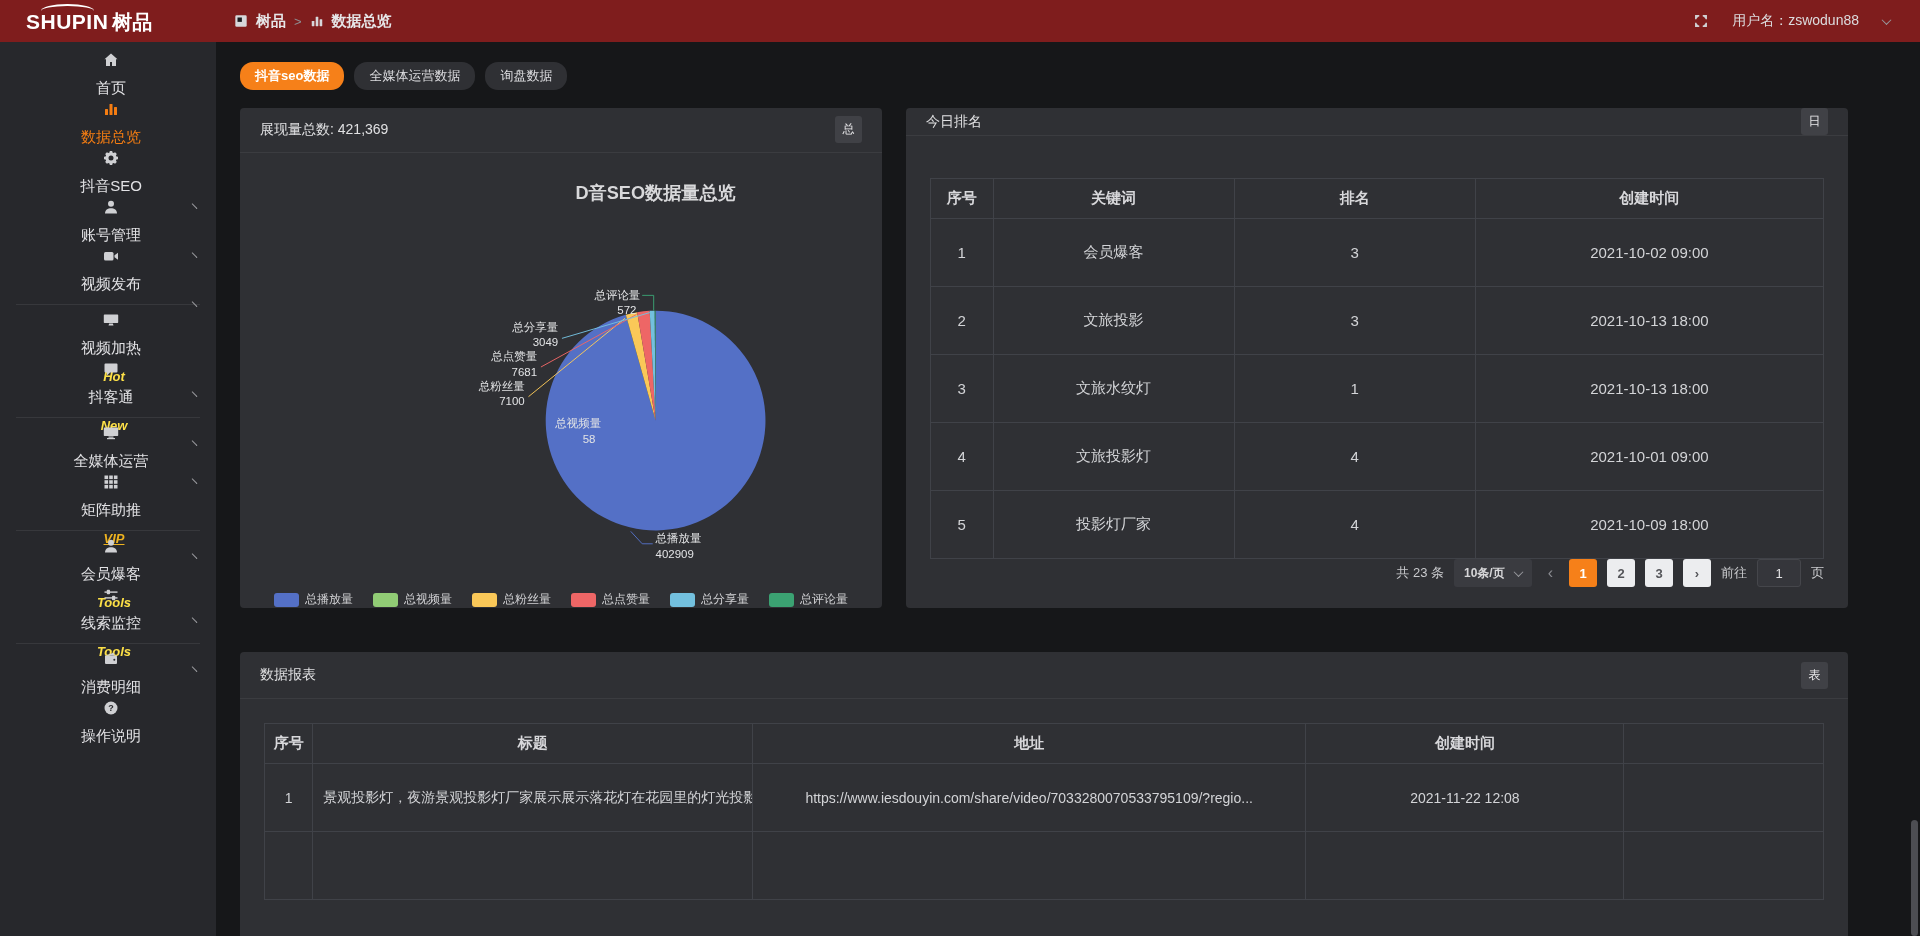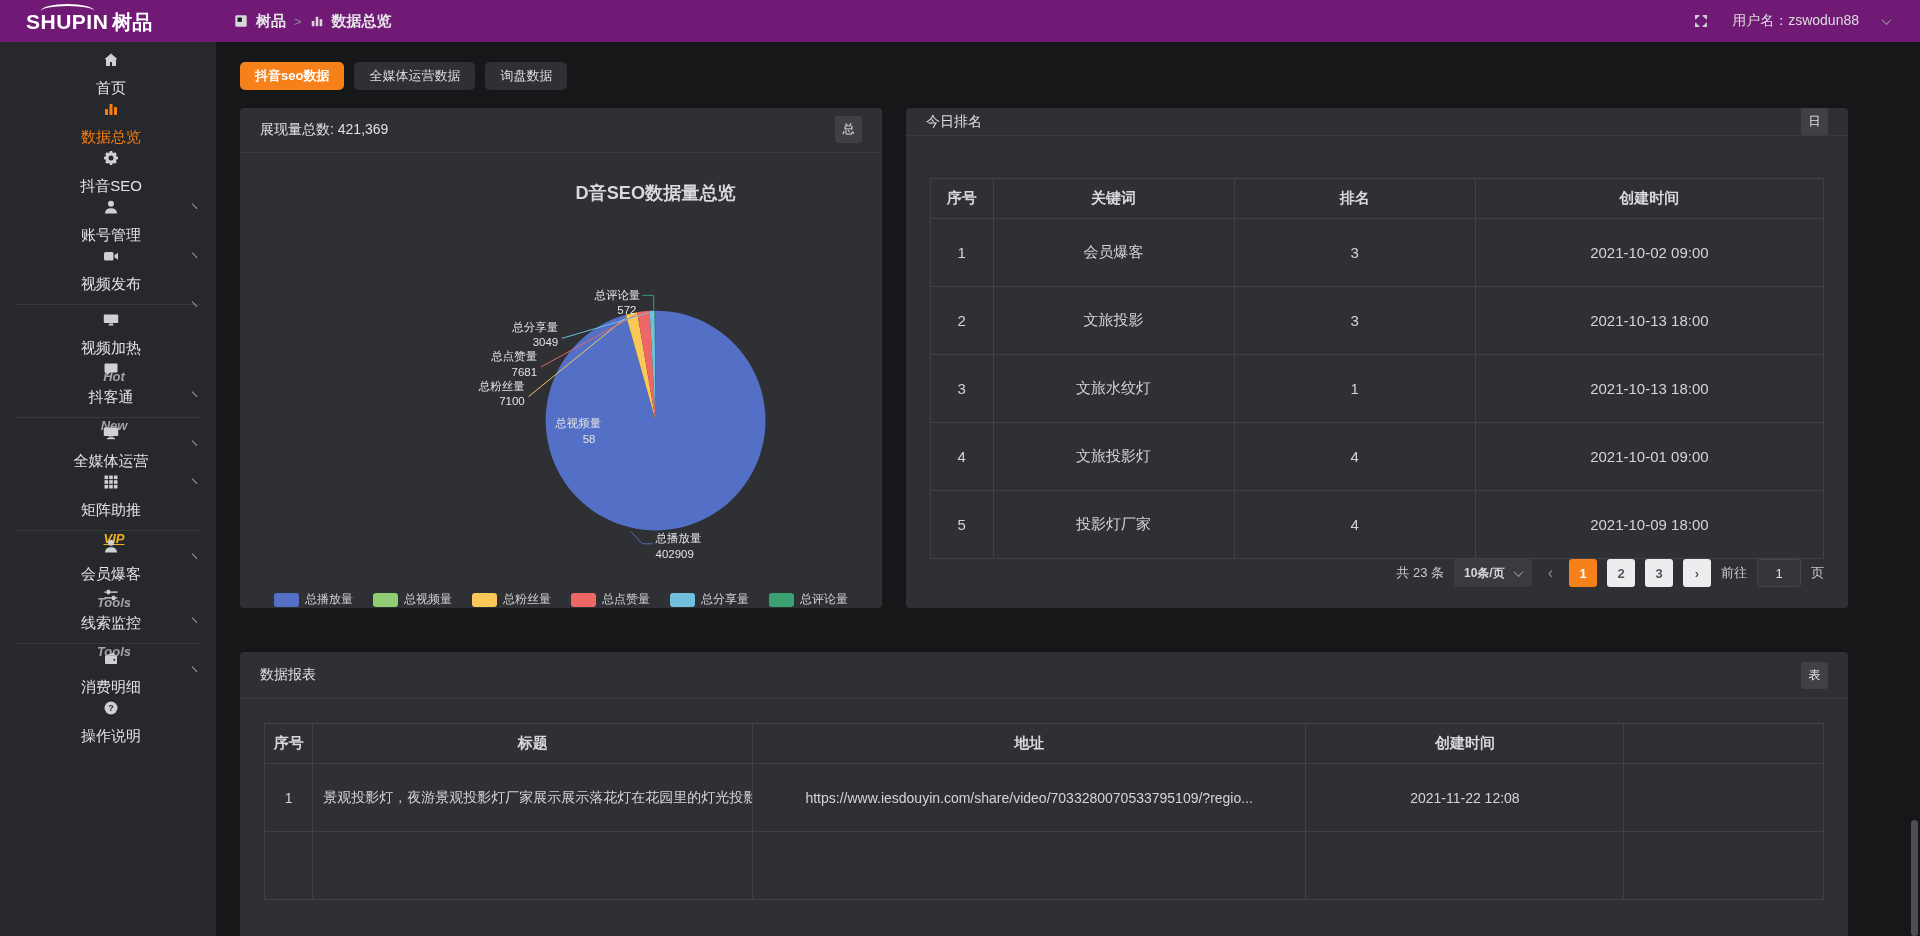--- a/index.html
+++ b/index.html
@@ -1,49 +1,49 @@
 <!DOCTYPE html>
 <html><head>
 <meta charset="utf-8">
 <style>
   * { margin:0; padding:0; box-sizing:border-box; }
   html,body { width:1920px; height:936px; overflow:hidden; background:#161719;
     font-family:"Liberation Sans","DejaVu Sans",sans-serif; }
 
   
-  .topbar { height:42px; background:#701a75; display:flex; align-items:center; }
+  .topbar { height:42px; background:#7f1d1d; display:flex; align-items:center; }
   .logo { width:216px; padding-left:26px; display:flex; align-items:flex-end; gap:4px; color:#fff; }
   .logo-en { font-size:21px; font-weight:800; letter-spacing:.5px; position:relative; line-height:1; }
   .logo-en::before { content:""; position:absolute; left:18%; top:-7px; width:64%; height:12px;
     border-top:2.5px solid #fff; border-radius:50%; }
   .logo-cn { font-size:20px; font-weight:700; line-height:1; }
   .crumbs { display:flex; align-items:center; gap:8px; margin-left:18px; color:#e6e6e8; font-size:15px; font-weight:600; }
   .crumb-sep { color:#8e8f93; font-size:13px; font-weight:400; }
   .crumb-ic { display:inline-flex; color:#d7d7da; }
   .top-right { margin-left:auto; display:flex; align-items:center; gap:24px; padding-right:30px; color:#dcdcde; font-size:14px; }
   .chev { width:7px; height:7px; border-right:1.5px solid #97989c; border-bottom:1.5px solid #97989c;
     transform:rotate(45deg) translate(-1px,-1px); display:inline-block; }
 
   
   .layout { display:flex; height:894px; }
   .sidebar { width:216px; background:#27282c; padding-top:10px; flex:none; }
   .side-item { height:49px; display:flex; align-items:center; gap:11px; padding:0 18px 0 24px;
     color:#e2e2e5; font-size:15px; cursor:pointer;flex-direction:column; }
   .side-item .sicon { display:inline-flex; color:#cfd0d3; width:17px; justify-content:center; }
   .side-item.active, .side-item.active .sicon { color:#f57d12; }
   .stag { font-style:italic; font-weight:700; font-size:13px; margin-left:6px; }
-  .stag.red { color:#a3a3a3; } .stag.gold { color:#eeb31f;text-decoration:underline; }
+  .stag.red { color:#fde047; } .stag.gold { color:#eeb31f;text-decoration:underline; }
   .side-item .chev { margin-left:auto; }
   .side-divider { border-top:1px solid #37383c; margin:7px 16px; }
 
   .main { flex:1; padding:20px 72px 0 24px; }
 
   
   .tabs { display:flex; gap:10px; margin-bottom:18px; }
-  .tab { height:28px; padding:0 15px; display:flex; align-items:center; border-radius:5px;
+  .tab { height:28px; padding:0 15px; display:flex; align-items:center; border-radius:13px;
     background:#2f3034; color:#dddde0; font-size:13px; cursor:pointer; }
   .tab.active { background:#f68019; color:#fff; font-weight:600; }
 
   
   .panels-row { display:flex; gap:24px; height:500px; }
   .panel { background:#2f3034; border-radius:4px; }
   .panel-head { height:47px; display:flex; align-items:center; padding:0 20px;
     border-bottom:1px solid #3b3c40; }
   .panel-title { color:#e0e0e2; font-size:14px; }
   .badge { margin-left:auto; width:27px; height:27px; border-radius:3px; background:#404146;

